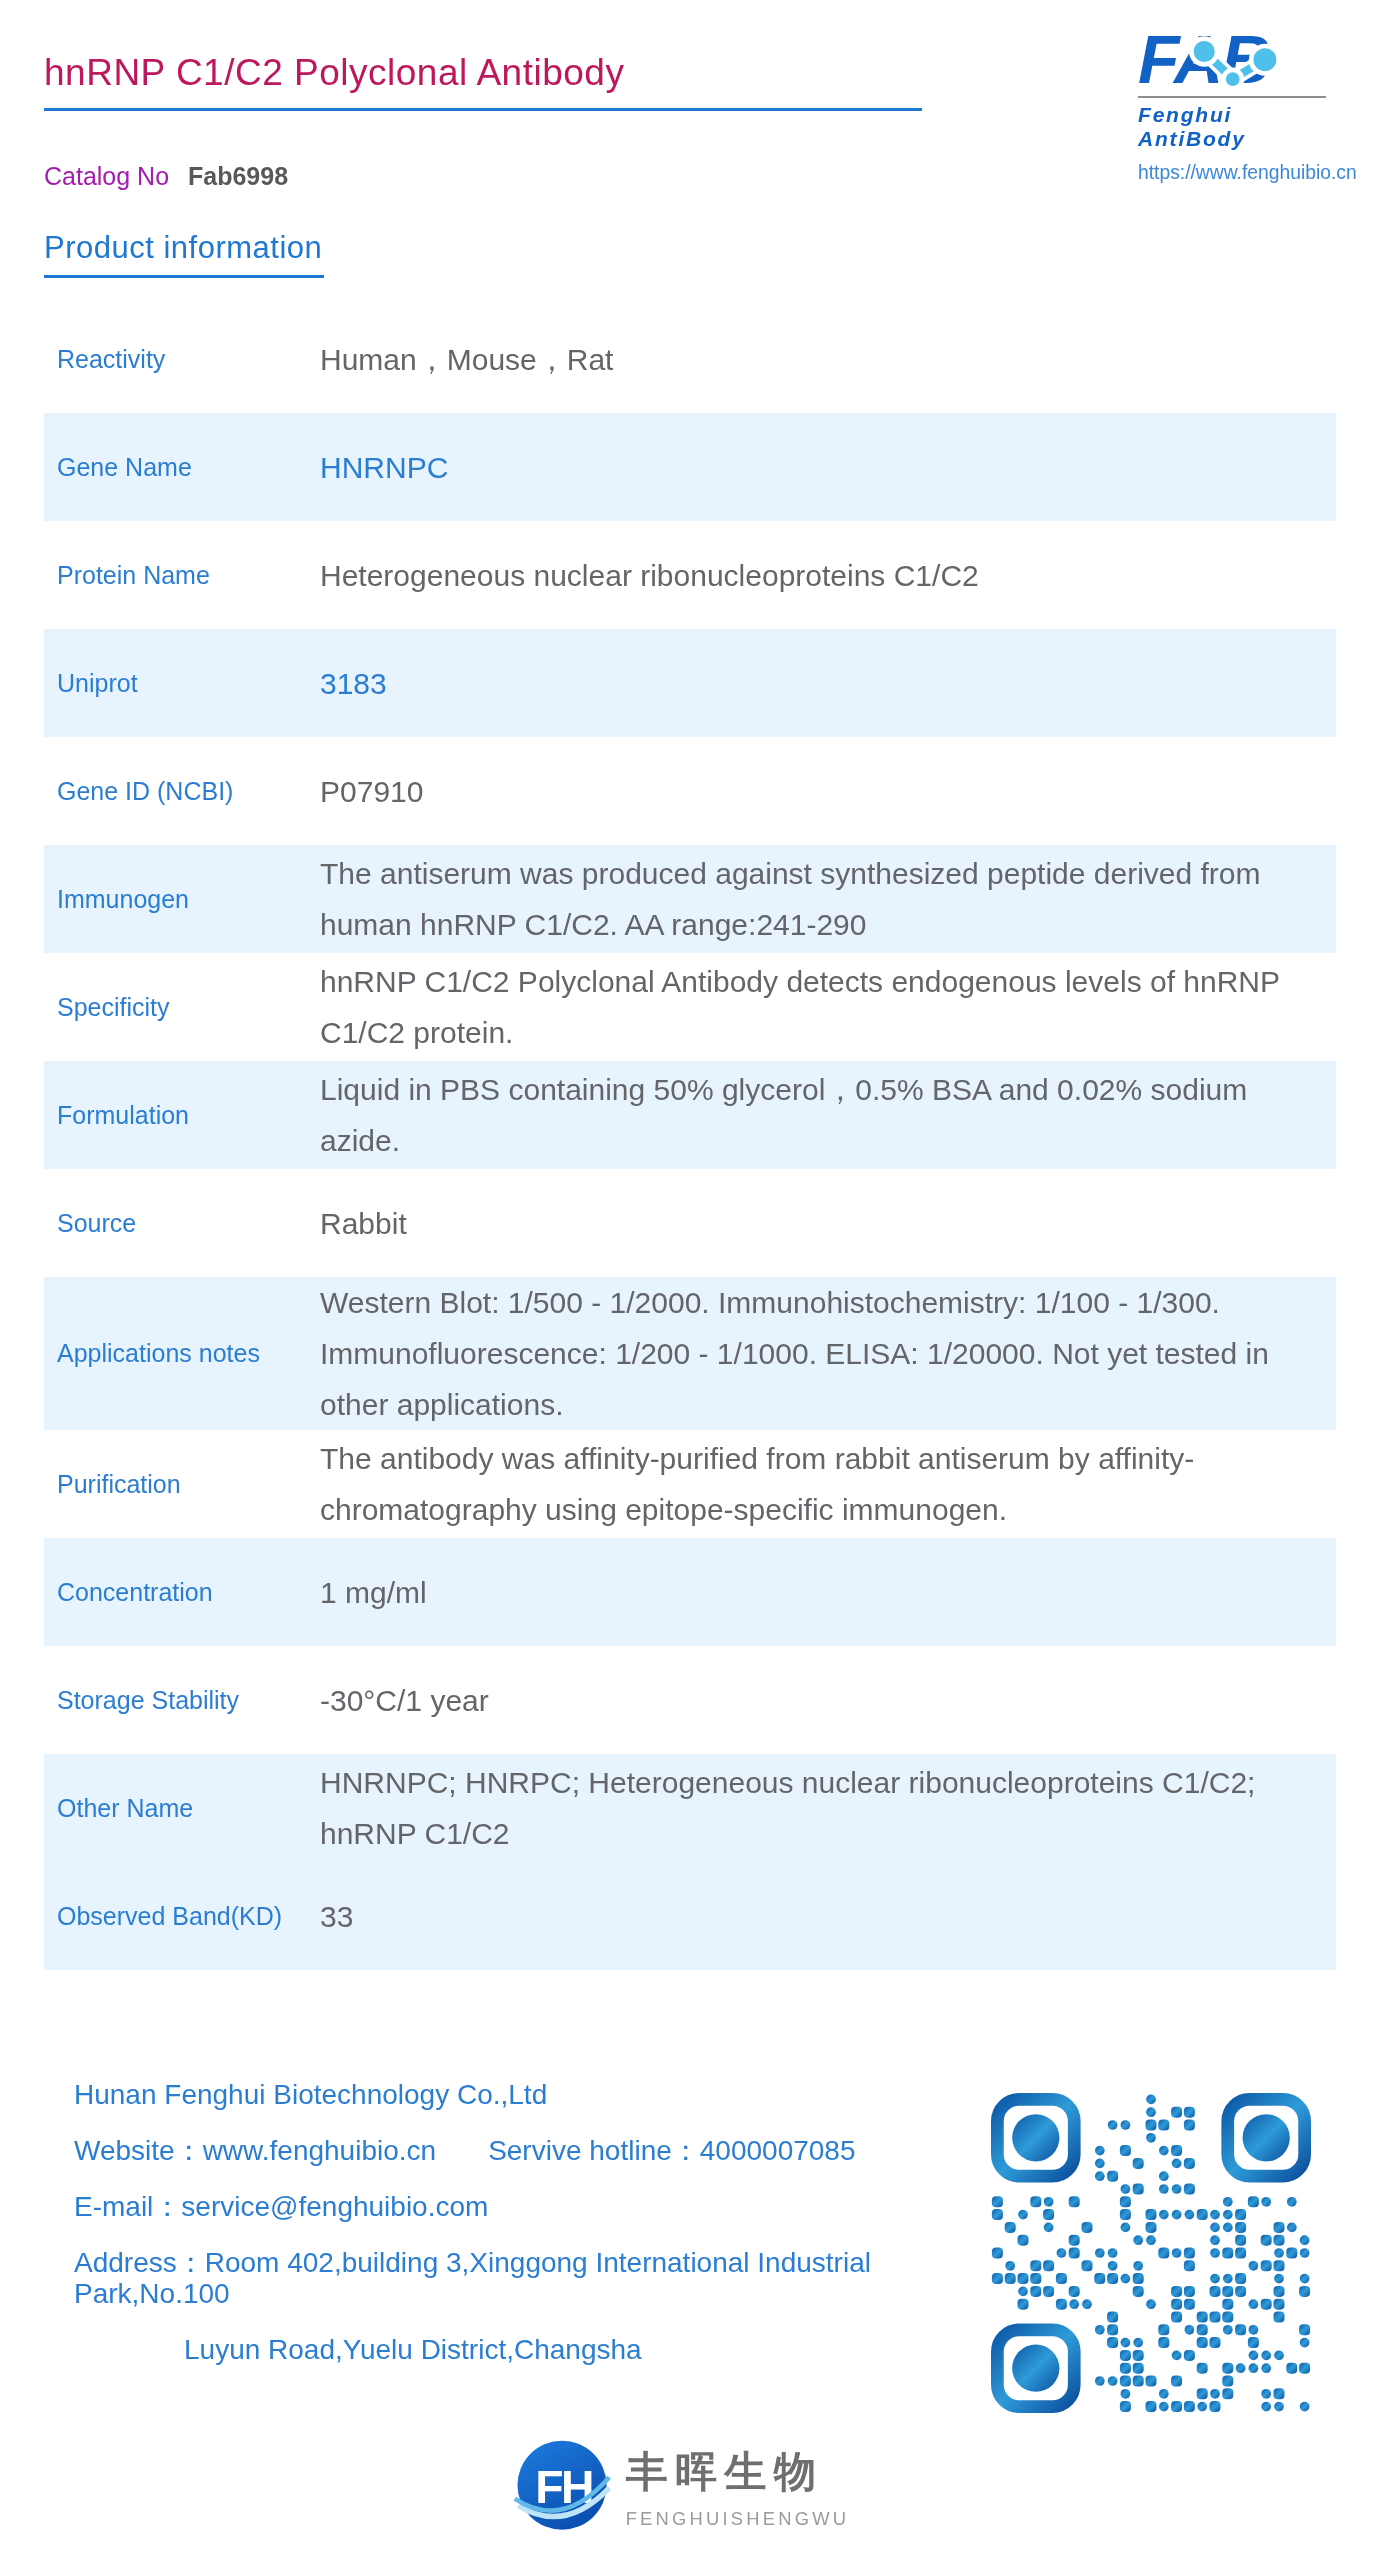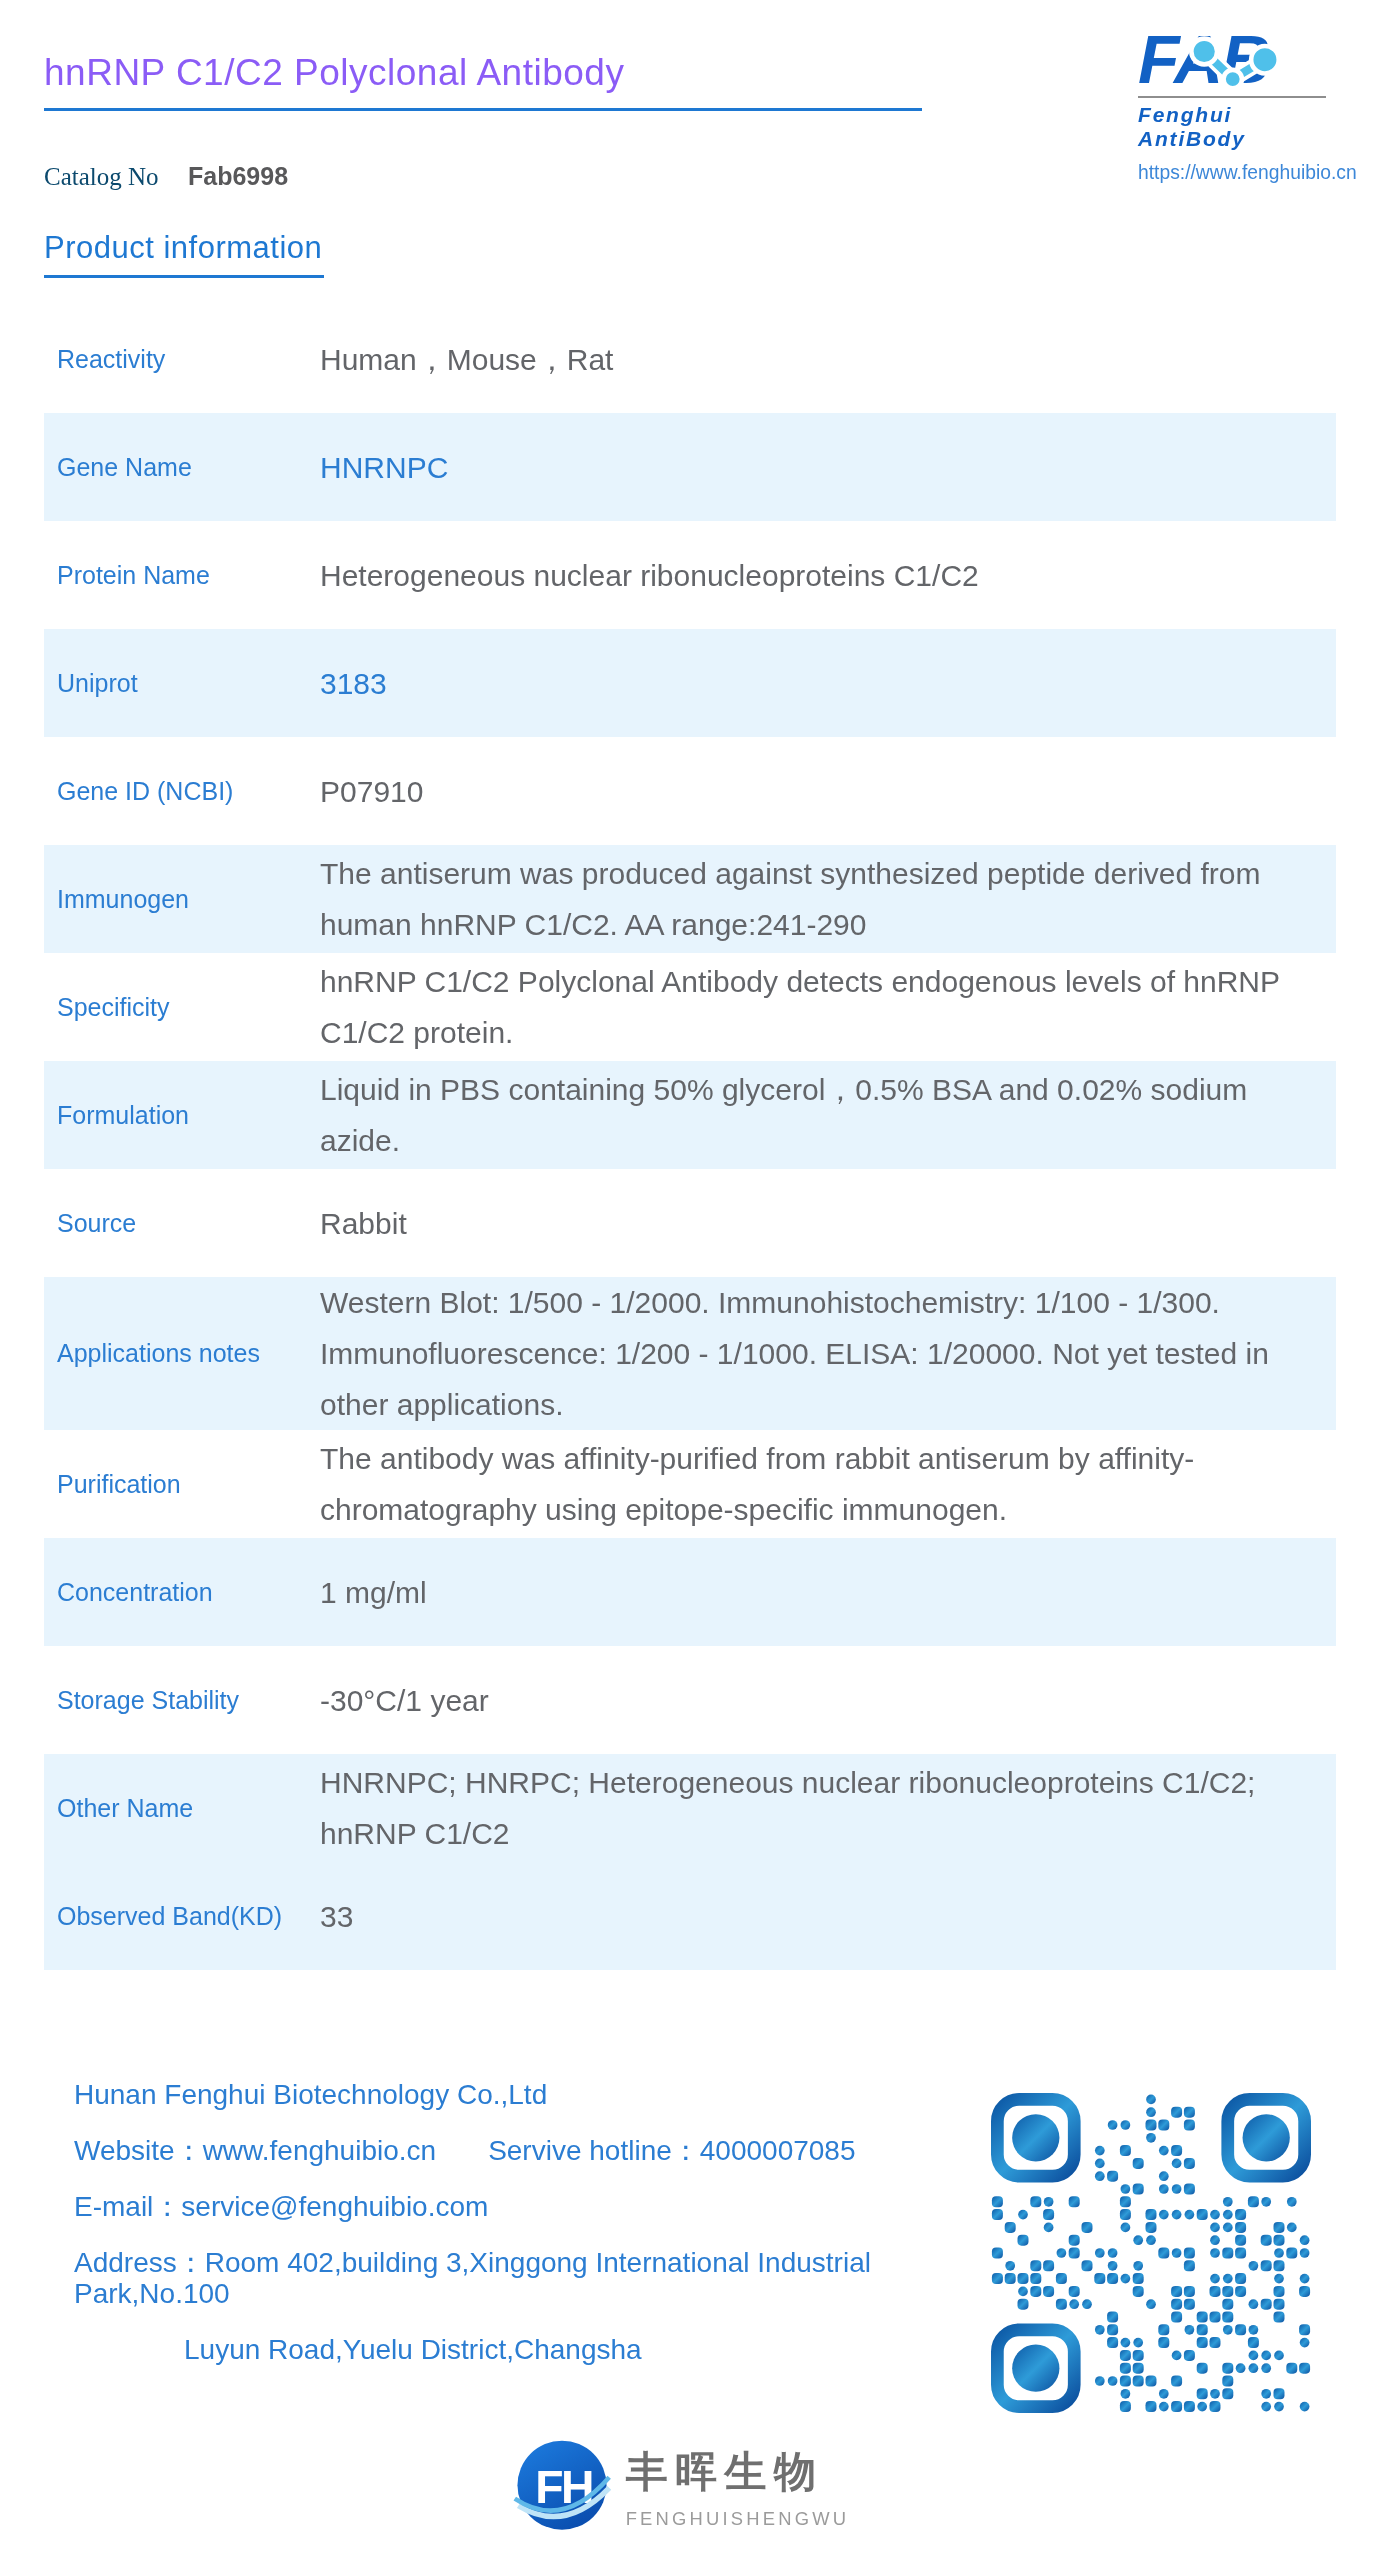--- a/index.html
+++ b/index.html
@@ -4,31 +4,31 @@
 <style>
   * { margin:0; padding:0; box-sizing:border-box; }
   html,body { background:#ffffff; }
   .page {
     position:relative; width:1380px; height:2576px; margin:0 auto;
     background:#ffffff; overflow:hidden;
     font-family:"Liberation Sans", "DejaVu Sans", sans-serif;
   }
 
   
-  .title { position:absolute; left:44px; top:52px; font-size:37px; color:#8b5cf6; font-weight:400; letter-spacing:0.5px; }
+  .title { position:absolute; left:44px; top:52px; font-size:37px; color:#be185d; font-weight:400; letter-spacing:0.5px; }
   .title-rule { position:absolute; left:44px; top:108px; width:878px; height:2.8px; background:#1e78d2; }
 
   .logo-block { position:absolute; left:1138px; top:31px; width:204px; text-align:left; }
   .fab-svg { display:block; width:195px; height:63px; }
   .logo-rule { width:188px; height:1.8px; background:#8e8e8e; margin-top:1.8px; }
   .brand-name { margin-top:5.5px; font-size:21px; font-weight:bold; font-style:italic; color:#1261c4; letter-spacing:1.8px; }
   .brand-url { margin-top:11px; font-size:19.3px; color:#3c87d8; }
 
   .catalog-line { position:absolute; left:44px; top:162px; font-size:25px; }
-  .catalog-label { display:inline-block; width:144px; color:#0c4a6e;font-family:Liberation Serif, serif; }
+  .catalog-label { display:inline-block; width:144px; color:#a21caf; }
   .catalog-value { color:#58585a;font-weight:bold; }
 
   .section-heading { position:absolute; left:44px; top:230px; font-size:31px; color:#1e78d2; letter-spacing:0.5px; }
   .section-rule { position:absolute; left:44px; top:275px; width:280px; height:2.8px; background:#1e78d2; }
 
   
   .info-table { position:absolute; left:44px; top:305px; width:1292px; }
   .info-row { display:flex; align-items:center; min-height:108px; padding-left:13px; padding-right:55px; background:#ffffff; }
   .info-row.alt { background:#e7f4fd; }
   .info-label { flex:0 0 263px; font-size:25px; color:#2b7dd2; line-height:33px; }

